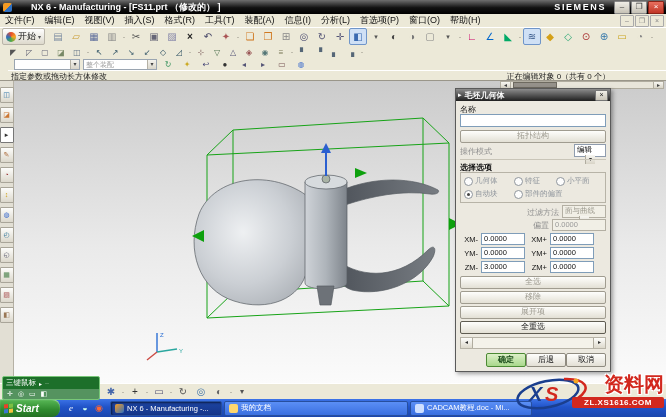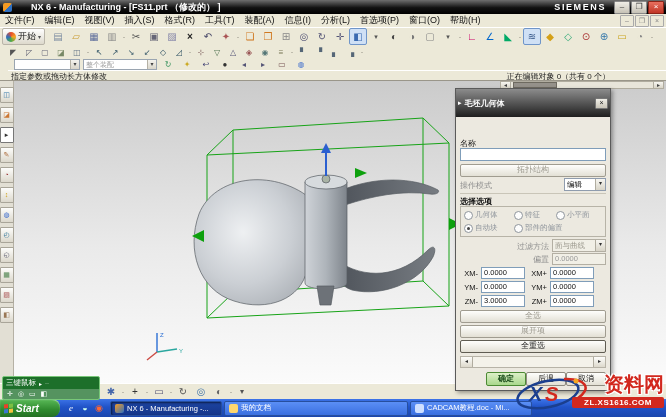--- a/index.html
+++ b/index.html
@@ -64,36 +64,36 @@
     background:#e8e5da;border:1px solid #b0ac9f;box-sizing:border-box;}
   .gs-arr{width:9px;font-size:6px;line-height:6px;text-align:center;color:#444;
     background:linear-gradient(#f7f6f1,#d8d4c7);border-right:1px solid #b0ac9f;}
   .gs-arr.r{border-right:none;border-left:1px solid #b0ac9f;}
   .gs-track{flex:1;position:relative;}
   .gs-thumb{position:absolute;left:2px;top:0;width:44px;height:100%;background:#95918a;border:1px solid #6e6a60;box-sizing:border-box;}
   
   .dialog{position:absolute;left:455px;top:88px;width:156px;background:#ece9e0;border:1px solid #5a5a5a;
     box-shadow:2px 2px 4px rgba(0,0,0,.35);z-index:10;font-size:8px;box-sizing:border-box;}
   .dlg-title{height:12px;background:linear-gradient(#8c8c8c,#1f1f1f);display:flex;align-items:center;
-    color:#fff;padding:8px 2px;}
+    color:#fff;padding:0 2px;}
   .dlg-ico{font-size:7px;margin-right:3px;}
   .dlg-title-text{font-weight:bold;font-size:8px;flex:1;}
   .dlg-close{width:11px;height:9px;background:linear-gradient(#f0eee7,#c9c5b8);border:1px solid #777;
     color:#222;font-size:7px;line-height:8px;text-align:center;border-radius:1px;}
-  .dlg-body{padding:3px 4px 4px;display:flex;flex-direction:column;margin-top:18px;}
+  .dlg-body{padding:3px 4px 4px;display:flex;flex-direction:column;}
   .lbl{font-size:8px;height:9px;}
   .lbl.gray{color:#8f8f8f;}
   .tinput{height:11px;background:#fff;border:1px solid #7f9db9;margin:1px 0 2px;}
   .dbtn{height:11px;margin:1px 0;background:linear-gradient(#fefefc,#e3e0d5);border:1px solid #a09c90;
     border-radius:2px;font-size:8px;color:#222;text-align:center;line-height:10px;}
   .dbtn.dis{color:#9b988d;}
   .dbtn.strong{border-color:#5f5c52;}
   .drow{display:flex;align-items:center;justify-content:space-between;margin:1px 0;height:11px;}
   .drow .spacer{flex:1;}
-  .combo{display:flex;align-items:center;border:1px solid #8f9cae;background:#fff;height:11px;}
+  .combo{display:flex;align-items:center;border:1px solid #8f9cae;background:#fff;height:11px;flex-direction:column;}
   .combo.dis{background:#f1efe6;border-color:#b3afa3;}
   .combo.dis .combo-val{color:#9b988d;}
   .combo-val{padding:0 2px;font-size:7.5px;min-width:26px;}
   .combo-arr{width:9px;height:100%;background:linear-gradient(#f7f6f1,#d8d4c7);border-left:1px solid #b0ac9f;
     font-size:6px;line-height:9px;text-align:center;color:#333;}
   .sect{font-weight:bold;border-top:1px solid #c9c5b8;margin-top:2px;padding-top:2px;height:10px;}
   .groupbox{border:1px solid #b7b3a7;padding:3px;display:flex;flex-direction:column;gap:3px;margin-bottom:2px;}
   .radio-row{display:flex;}
   .radio{display:flex;align-items:center;gap:2px;color:#8f959c;font-size:7.5px;}
   .radio.w1{width:50px;} .radio.w2{width:42px;}
@@ -412,20 +412,21 @@
       <span class="flabel">YM-</span>
       <span class="minput">0.0000</span>
       <span class="flabel">YM+</span>
       <span class="minput">0.0000</span>
       <span class="flabel">ZM-</span>
       <span class="minput">3.0000</span>
       <span class="flabel">ZM+</span>
       <span class="minput">0.0000</span>
     </div>
     <div class="dbtn dis">全选</div>
+    <div class="dbtn dis">移除</div>
     <div class="dbtn dis">展开项</div>
     <div class="dbtn strong">全重选</div>
     <div class="pager">
       <span class="pg-arr">◂</span>
       <span class="pg-arr r">▸</span>
     </div>
     <div class="dlg-footer">
       <span class="fbtn ok">确定</span>
       <span class="fbtn">后退</span>
       <span class="fbtn">取消</span>

